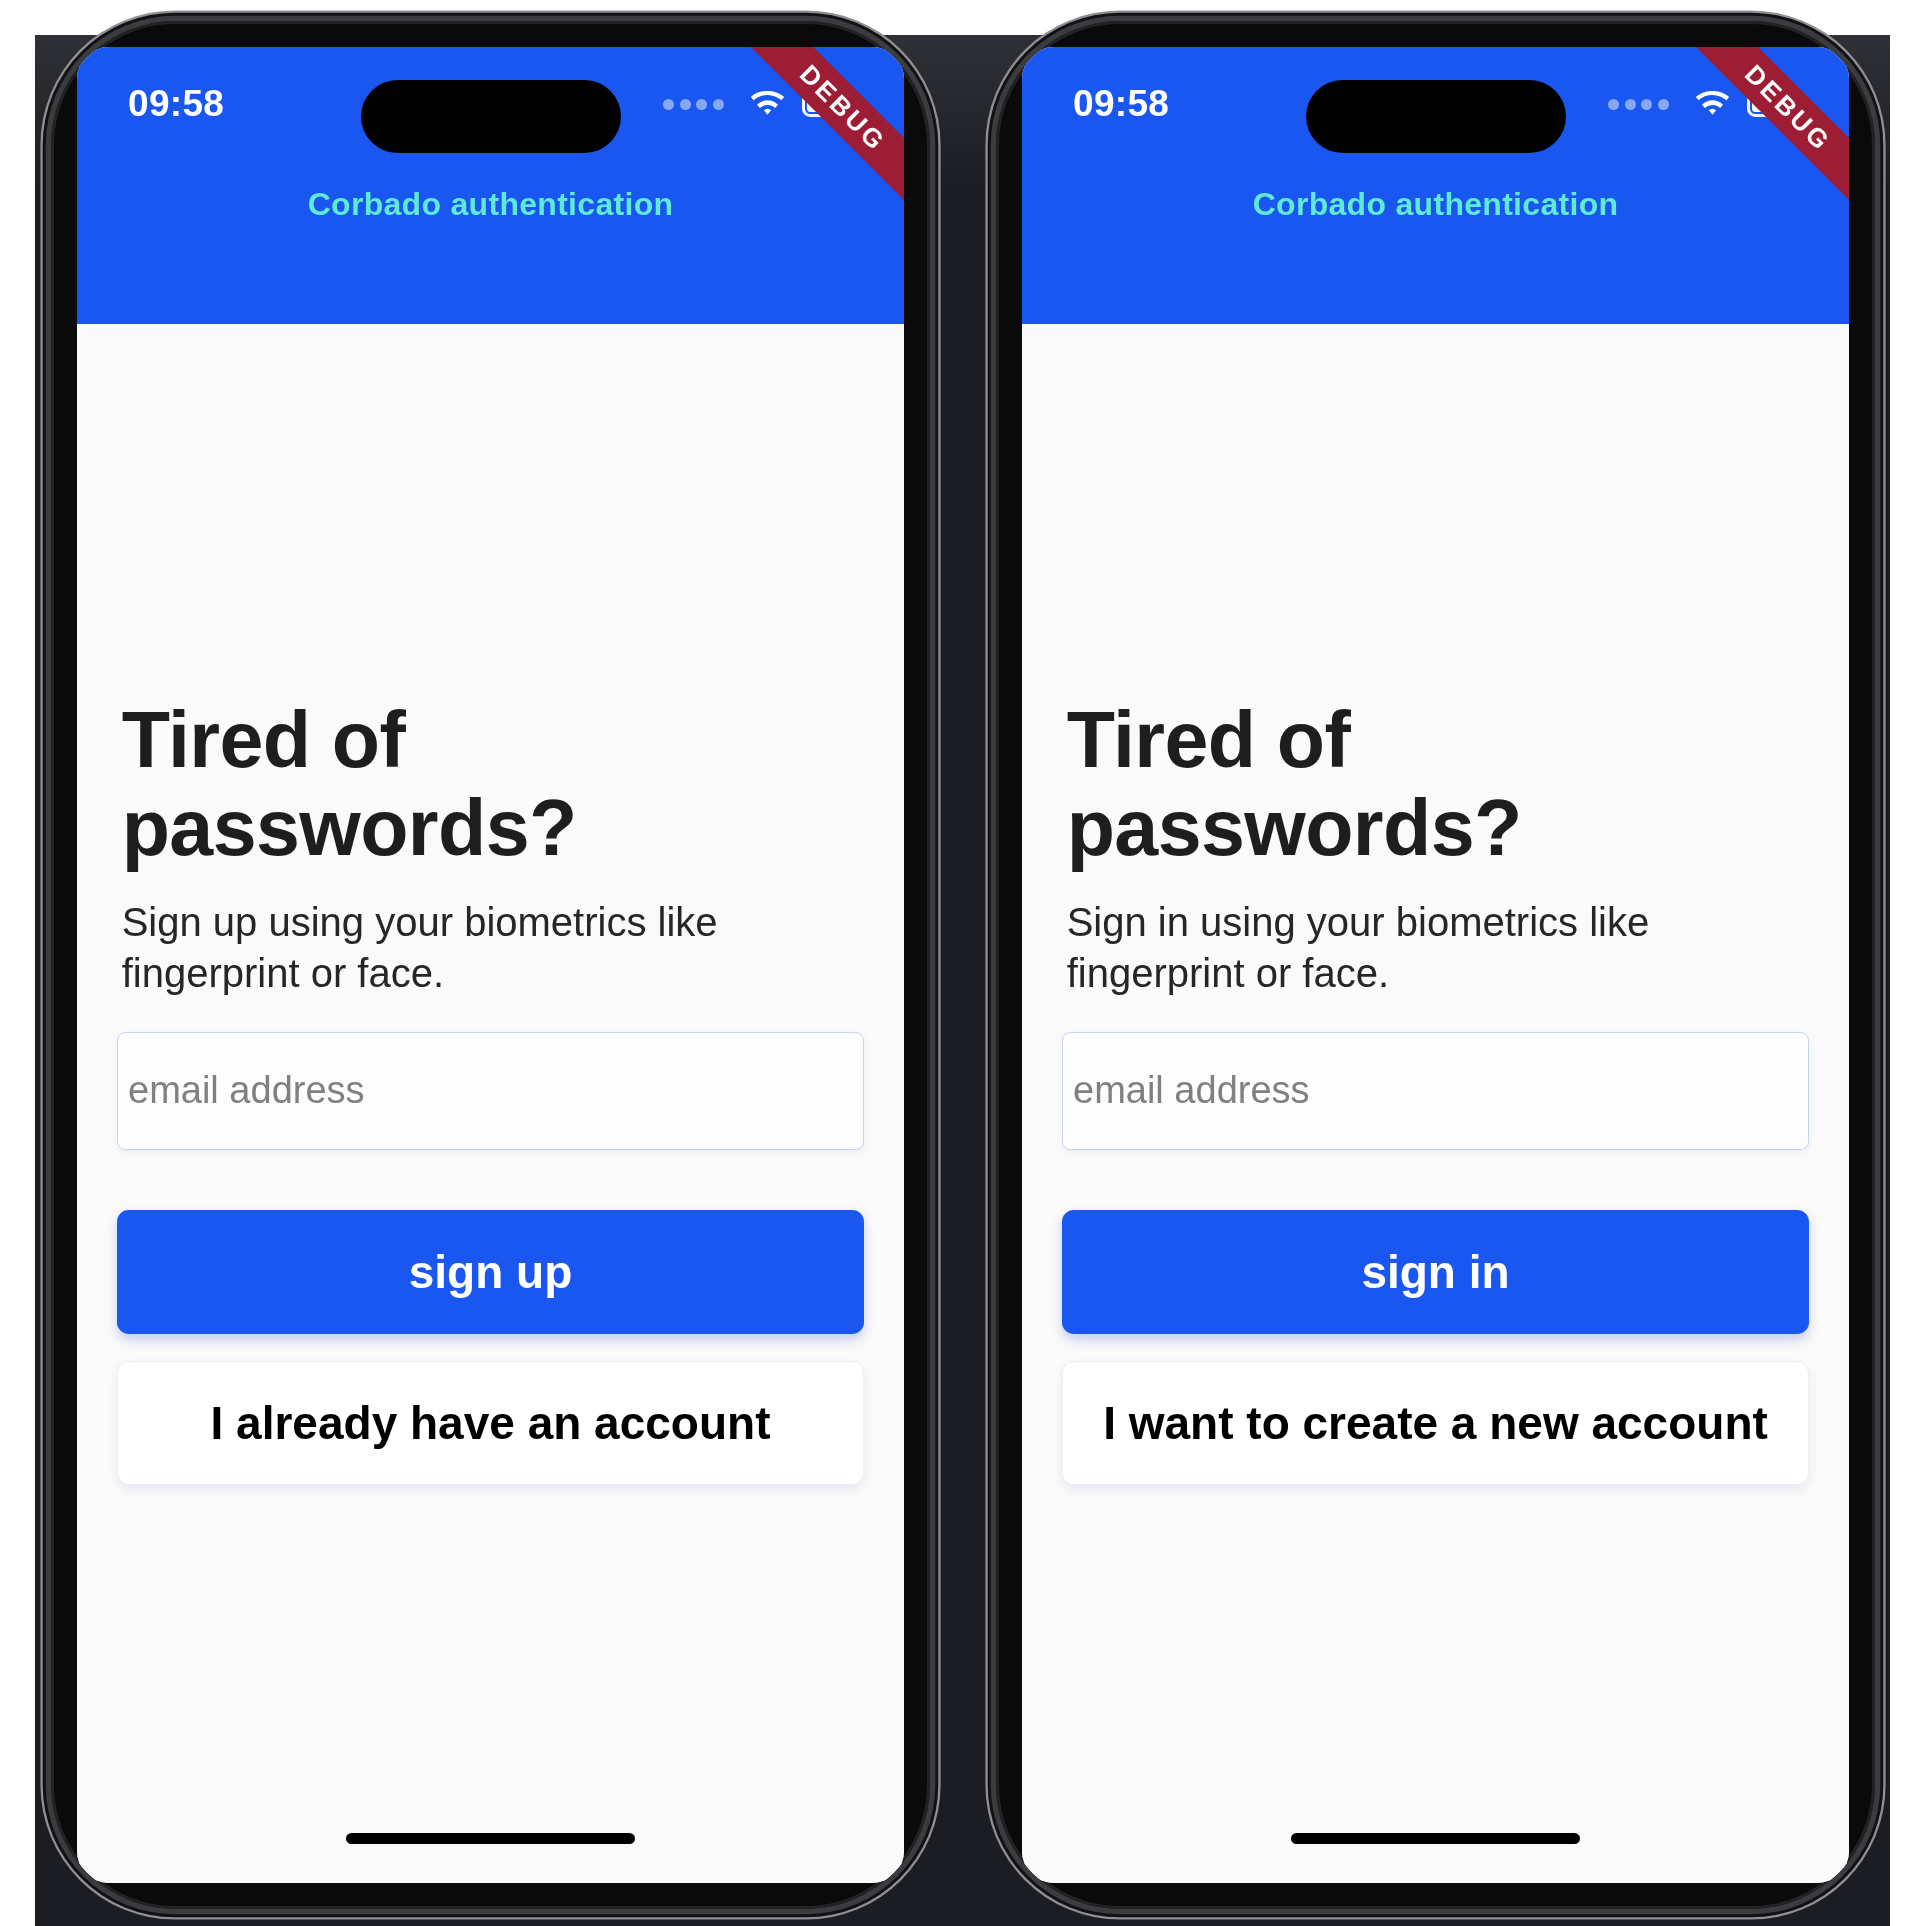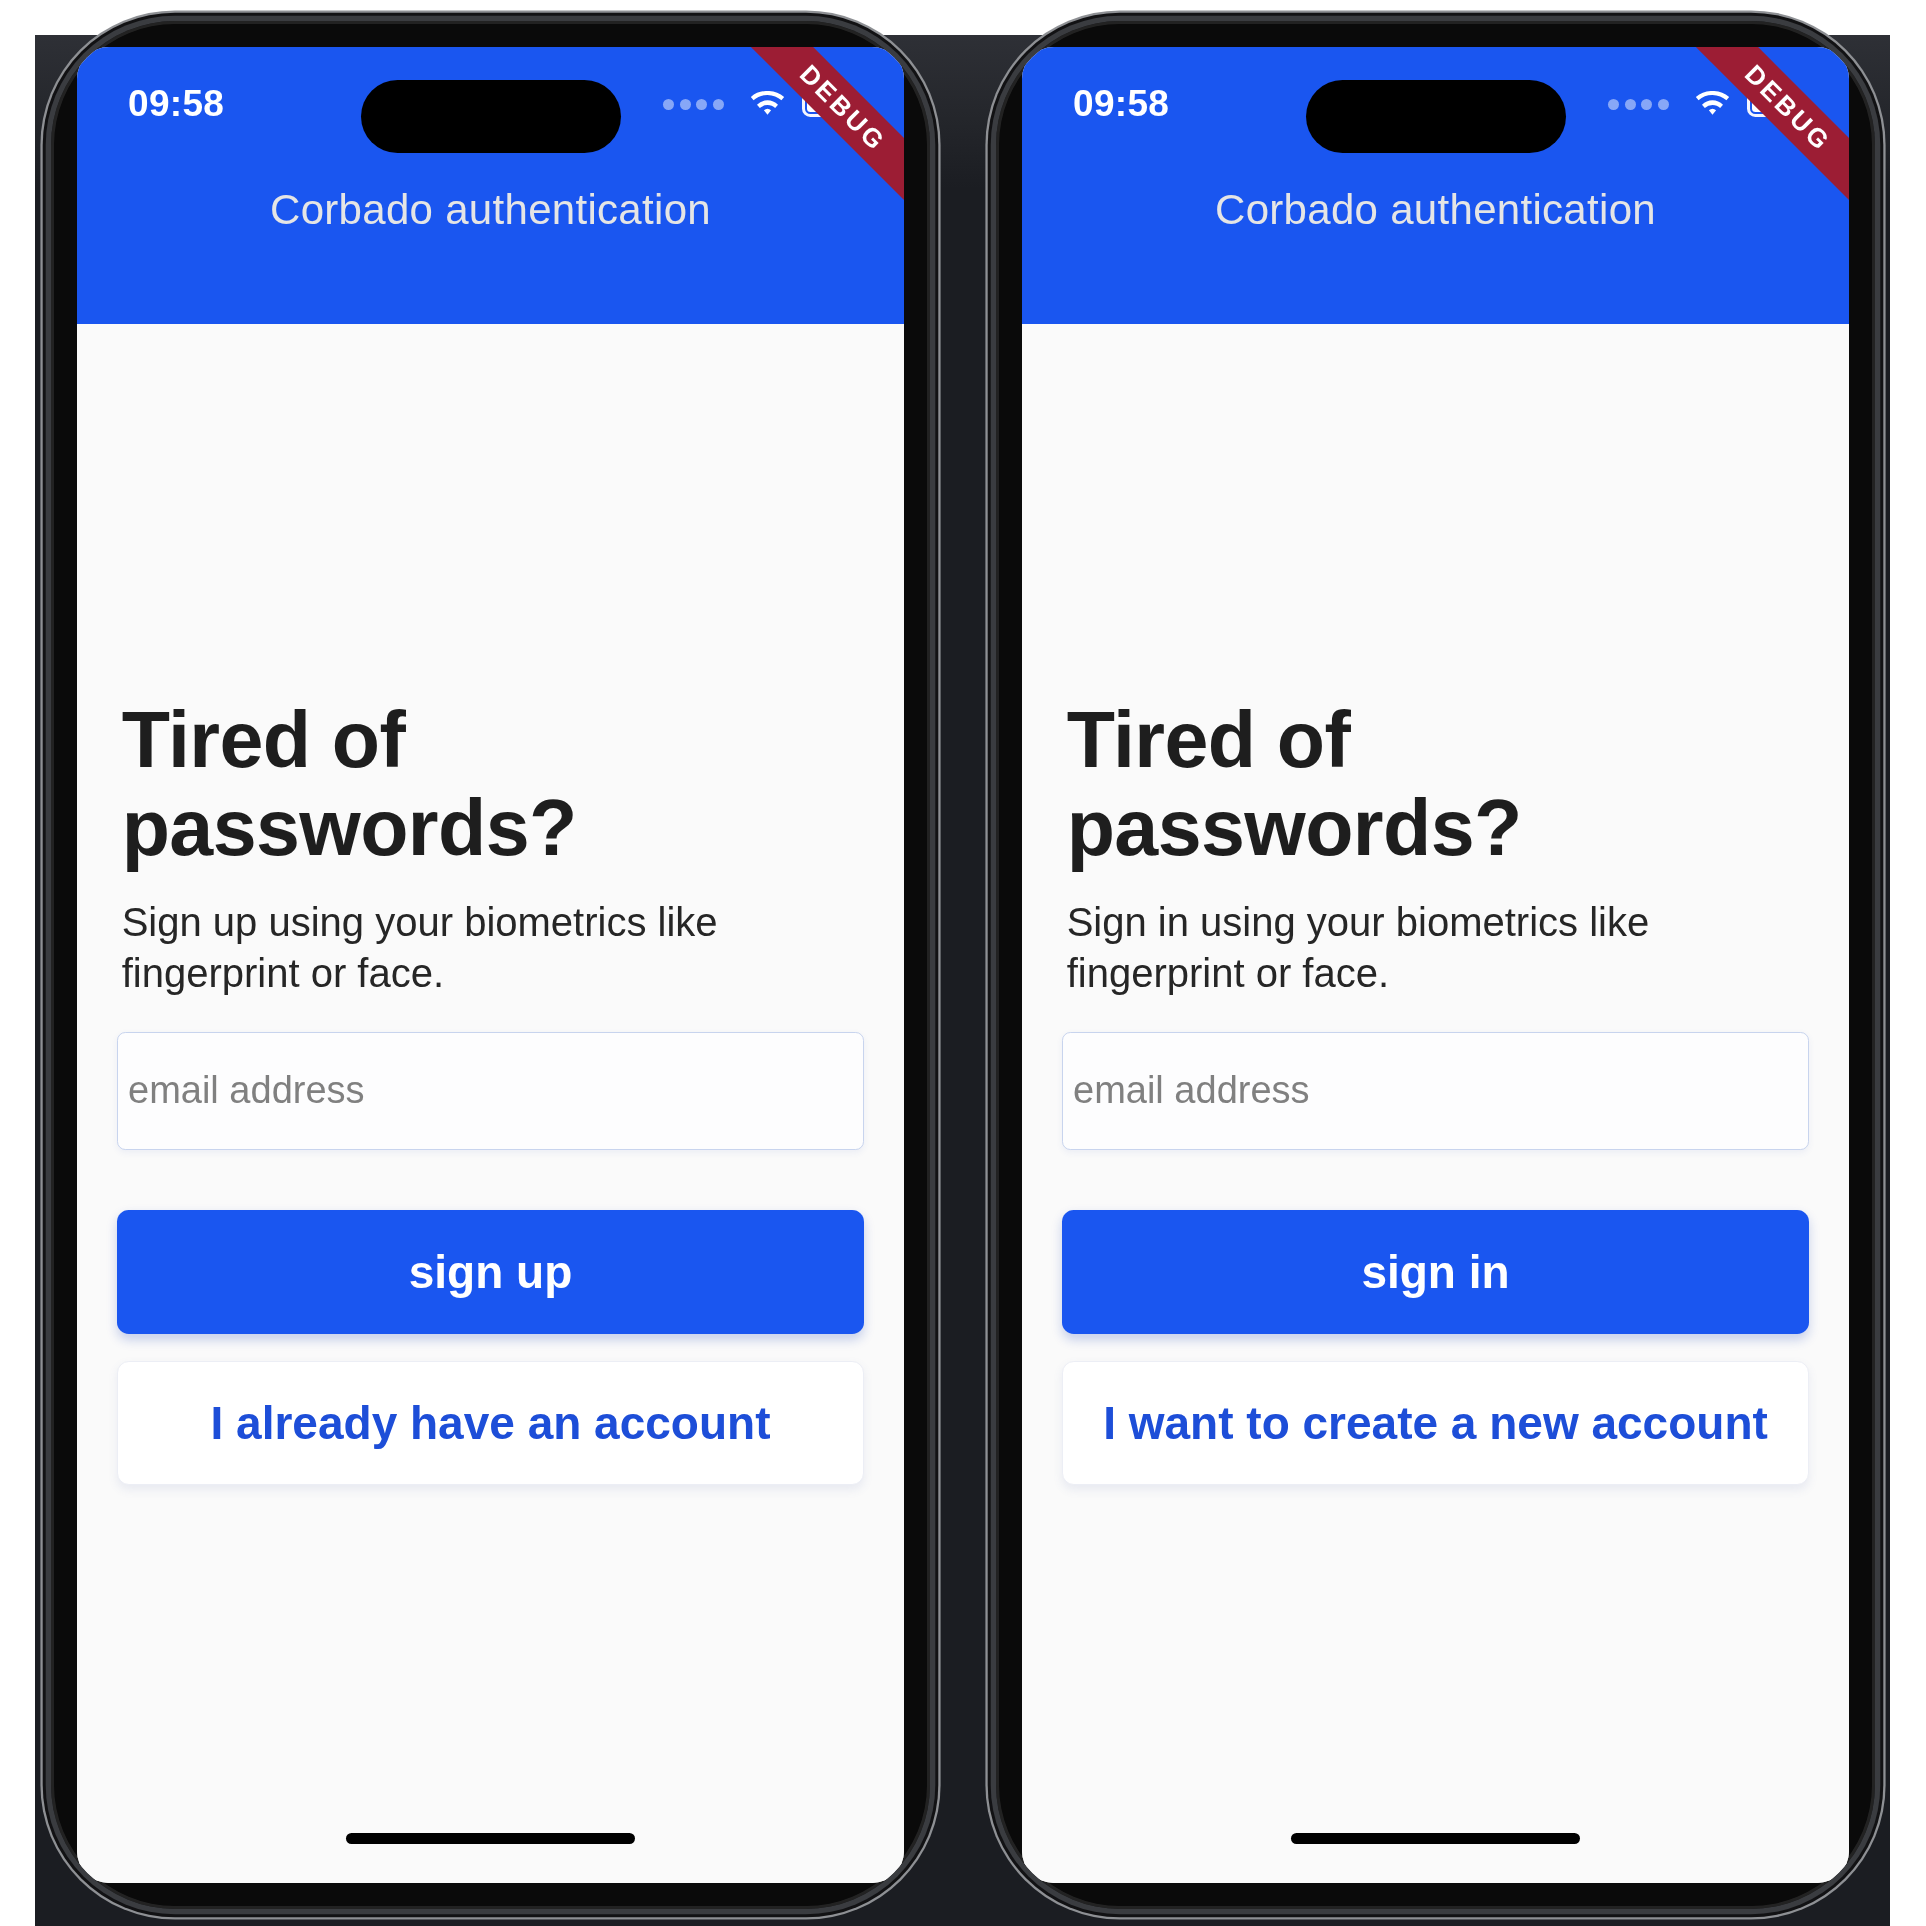--- a/index.html
+++ b/index.html
@@ -191,23 +191,23 @@
   .app-bar {
     position: relative;
     height: 171px;
     display: flex;
     align-items: flex-start;
     justify-content: center;
     padding-top: 33px;
     box-sizing: border-box;
   }
   .app-bar-title {
-    color: #e5e5e5;
-    font-size: 42px;
-    font-weight: normal;
+    color: #5eead4;
+    font-size: 32px;
+    font-weight: bold;
     letter-spacing: 0.3px;
   }
 
   
   .body {
     flex: 1 1 auto;
     background: #fafafa;
     position: relative;
     display: flex;
     flex-direction: column;
@@ -259,21 +259,21 @@
     font-weight: bold;
   }
   .btn-primary {
     background: #1a56f0;
     color: #ffffff;
     box-shadow: 0 5.9px 10.6px rgba(20,60,180,0.22);
     margin-bottom: 27px;
   }
   .btn-secondary {
     background: #ffffff;
-    color: #1d4ed8;
+    color: #000000;
     border: 1.2px solid #eceef5;
     box-shadow: 0 4.7px 9.4px rgba(80,100,170,0.10);
   }
 
   .body-spacer-bottom { flex: 1 1 auto; }
 
   .home-indicator-wrap {
     height: 89px;
     display: flex;
     align-items: center;

